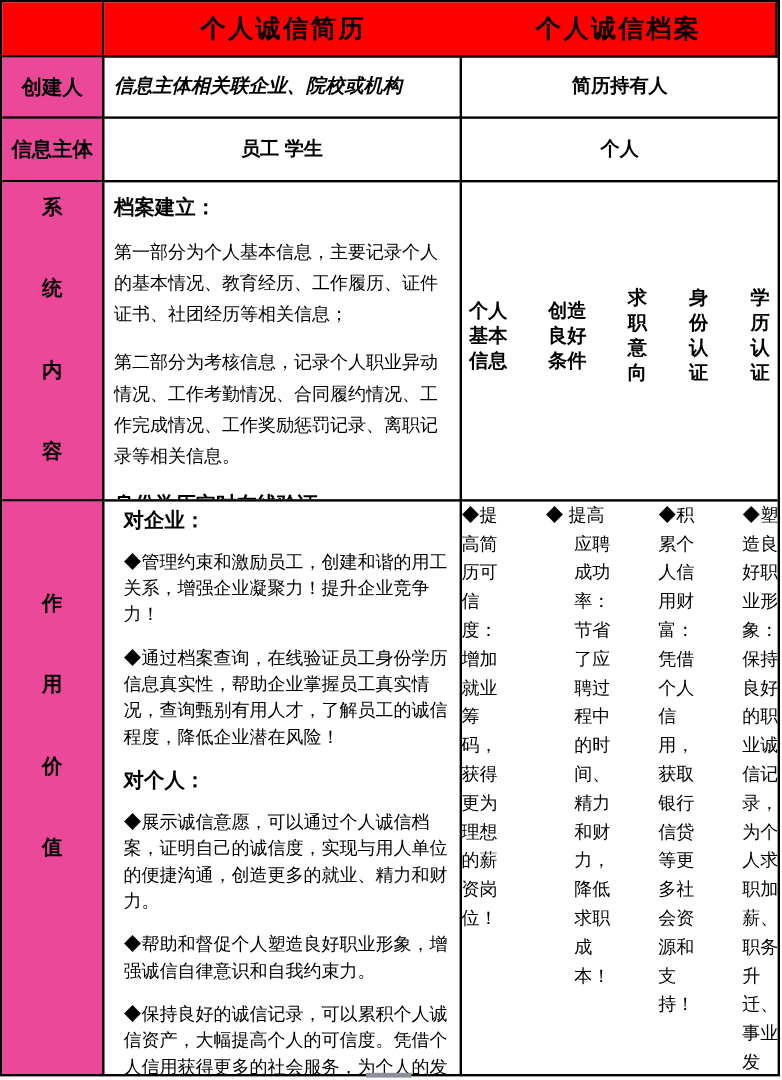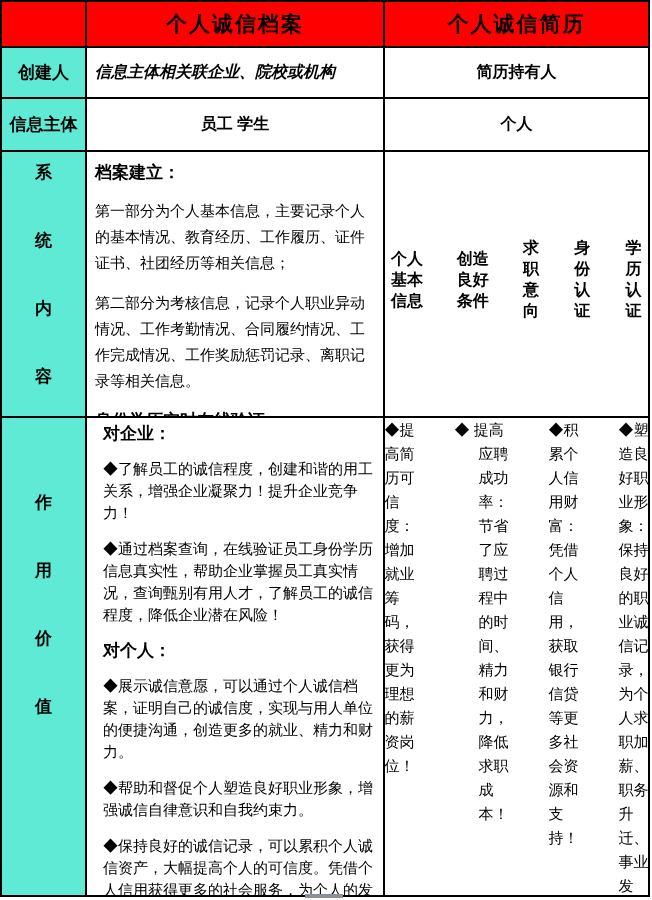--- a/index.html
+++ b/index.html
@@ -26,21 +26,21 @@
   }
   .cell {
     box-sizing: border-box;
     border-right: 2px solid #000000;
     border-bottom: 2px solid #000000;
     overflow: hidden;
   }
   .bR0 { border-right: none; }
   .bB0 { border-bottom: none; }
   .red { background: #FF0000; }
-  .purple { background: #5eead4; }
+  .purple { background: #ec4899; }
   .header-cell {
     display: flex;
     align-items: center;
     justify-content: center;
     font-size: 21px;
     font-weight: bold;
     letter-spacing: 2px;
   }
   .label-cell {
     display: flex;
@@ -137,22 +137,22 @@
     height: 4px;
     background: #8a8f98;
   }
 </style>
 </head>
 <body>
 
 <div class="comparison-table">
 
   <div class="cell red"></div>
+  <div class="cell red header-cell bR0">个人诚信简历</div>
   <div class="cell red header-cell">个人诚信档案</div>
-  <div class="cell red header-cell bR0">个人诚信简历</div>
 
   <div class="cell purple label-cell">创建人</div>
   <div class="cell left-bold">信息主体相关联企业、院校或机构</div>
   <div class="cell center-bold bR0">简历持有人</div>
 
   <div class="cell purple label-cell">信息主体</div>
   <div class="cell center-bold">员工 学生</div>
   <div class="cell center-bold bR0">个人</div>
 
   <div class="cell purple label-cell-vert pad-b20">
@@ -176,21 +176,21 @@
   </div>
 
   <div class="cell purple label-cell-vert pad-b105 bB0">
     <span>作</span>
     <span>用</span>
     <span>价</span>
     <span>值</span>
   </div>
   <div class="cell value-cell bB0">
     <div class="heading">对企业：</div>
-    <p>◆了解员工的诚信程度，创建和谐的用工关系，增强企业凝聚力！提升企业竞争力！</p>
+    <p>◆管理约束和激励员工，创建和谐的用工关系，增强企业凝聚力！提升企业竞争力！</p>
     <p>◆通过档案查询，在线验证员工身份学历信息真实性，帮助企业掌握员工真实情况，查询甄别有用人才，了解员工的诚信程度，降低企业潜在风险！</p>
     <div class="heading">对个人：</div>
     <p>◆展示诚信意愿，可以通过个人诚信档案，证明自己的诚信度，实现与用人单位的便捷沟通，创造更多的就业、精力和财力。</p>
     <p>◆帮助和督促个人塑造良好职业形象，增强诚信自律意识和自我约束力。</p>
     <p>◆保持良好的诚信记录，可以累积个人诚信资产，大幅提高个人的可信度。凭借个人信用获得更多的社会服务，为个人的发展奠定良好的基础。</p>
   </div>
   <div class="cell bullets-cell bR0 bB0">
     <div>◆提高简历可信度：增加就业筹码，获得更为理想的薪资岗位！</div>
     <div class="hang">◆ 提高应聘成功率：节省了应聘过程中的时间、精力和财力，降低求职成本！</div>
     <div>◆积累个人信用财富：凭借个人信用，获取银行信贷等更多社会资源和支持！</div>

